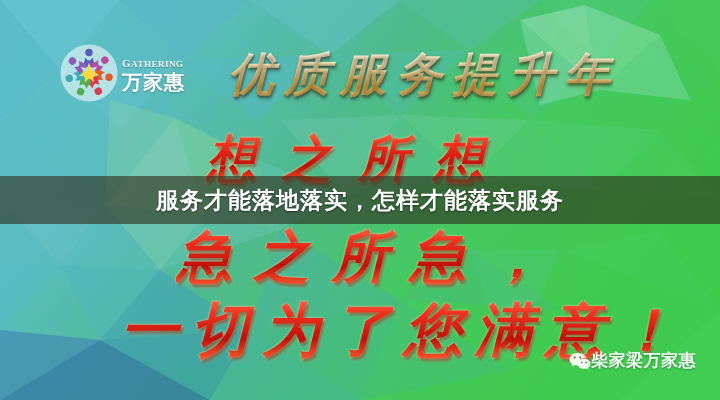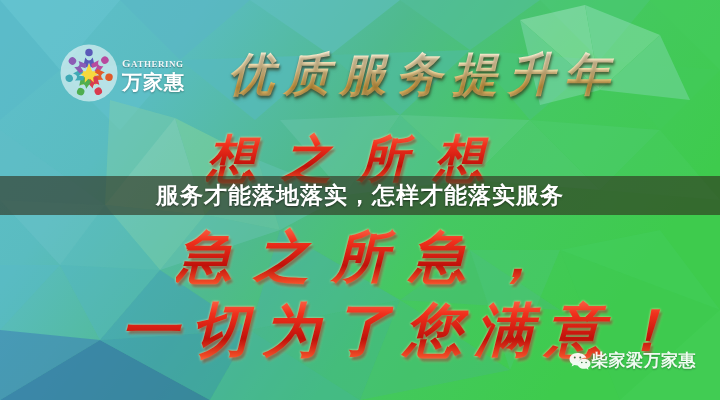--- a/index.html
+++ b/index.html
@@ -118,21 +118,21 @@
     font-size: 58px;
     letter-spacing: 13px;
   }
 
   
   .caption-bar {
     position: absolute;
     left: 0;
     right: 0;
     top: 176px;
-    height: 39px;
+    height: 48px;
     background: rgba(46, 46, 28, 0.62);
     display: flex;
     align-items: center;
     justify-content: center;
   }
   .caption-text {
     font-family: "DejaVu Sans", sans-serif;
     font-size: 23px;
     font-weight: 700;
     color: #ffffff;

